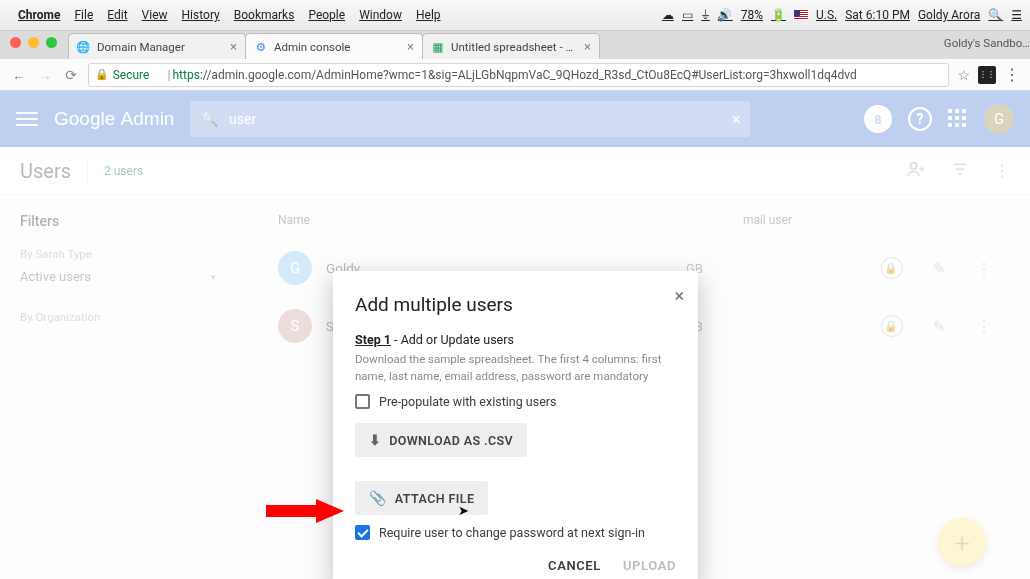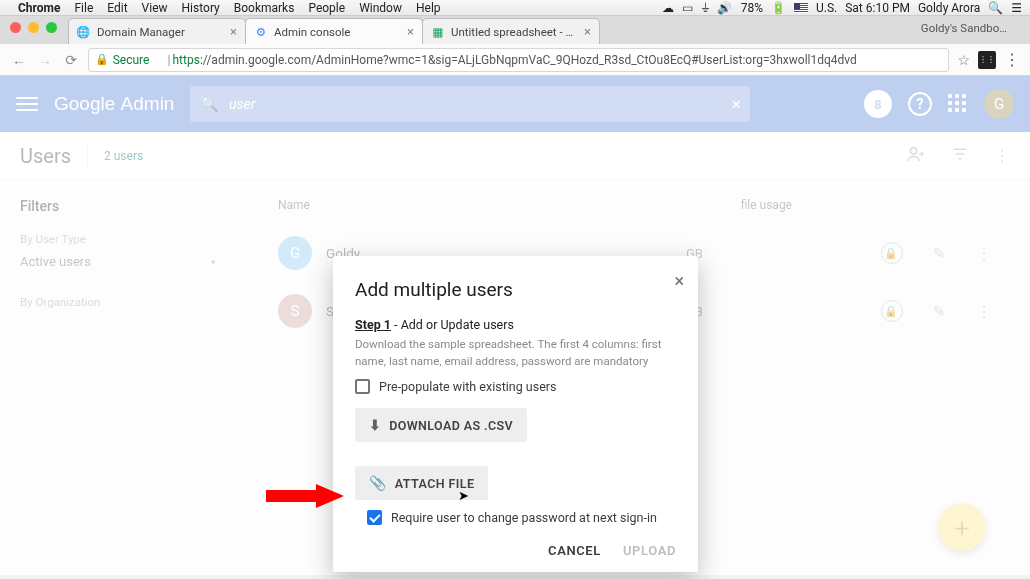--- a/index.html
+++ b/index.html
@@ -1,36 +1,36 @@
 <!DOCTYPE html>
 <html><head>
 <meta charset="utf-8">
 <style>
   * { box-sizing: border-box; }
   html, body { margin:0; padding:0; font-family: Roboto, "Helvetica Neue", Arial, sans-serif; background:#f3f3f3; width:1030px; height:579px; overflow:hidden; }
   
-  .mac-menu { height:16px; background:linear-gradient(#f8f8f8,#eaeaea); display:flex; align-items:center; font-size:12px; padding:0 8px; color:#222; border-bottom:1px solid #ccc;}
+  .mac-menu { height:31px; background:linear-gradient(#f8f8f8,#eaeaea); display:flex; align-items:center; font-size:12px; padding:0 8px; color:#222; border-bottom:1px solid #ccc;text-decoration:underline;}
   .mac-menu .apple { font-size:13px; margin-right:10px;}
   .mac-menu .item { margin-right:14px;}
   .mac-menu .bold { font-weight:700;}
   .mac-menu .right { margin-left:auto; display:flex; align-items:center; gap:8px;}
   .mac-menu .right .ic { font-size:12px;}
   .mac-menu .flag { width:14px; height:10px; background:linear-gradient(180deg,#b22234 0 10%,#fff 10% 20%,#b22234 20% 30%,#fff 30% 40%,#b22234 40% 50%,#fff 50% 60%,#b22234 60% 70%,#fff 70% 80%,#b22234 80% 90%,#fff 90% 100%); position:relative; display:inline-block;}
   .mac-menu .flag::before{content:"";position:absolute;left:0;top:0;width:6px;height:6px;background:#3c3b6e;}
   
   .tab-strip { height:28px; background:#dcdcdc; display:flex; align-items:flex-end; padding-left:68px; position:relative;}
   .traffic { position:absolute; left:10px; top:6px; display:flex; gap:7px;}
   .traffic span{width:11px;height:11px;border-radius:50%;display:block;}
   .traffic .r{background:#ff5f57;} .traffic .y{background:#febc2e;} .traffic .g{background:#28c840;}
   .tab { height:26px; background:#f1f1f1; border:1px solid #bcbcbc; border-bottom:none; border-radius:5px 5px 0 0; display:flex; align-items:center; padding:0 8px; font-size:11.5px; color:#444; width:178px; margin-right:-1px; gap:6px; position:relative;}
   .tab.active{background:#fbfbfb; z-index:2;}
   .tab .fav{width:14px;height:14px;display:flex;align-items:center;justify-content:center;}
   .tab .title{flex:1; overflow:hidden; white-space:nowrap; text-overflow:ellipsis;}
   .tab .x{color:#888;font-size:13px;}
-  .tab-strip .right-label{position:absolute;right:23px;top:5px;font-size:11.5px;color:#555;}
+  .tab-strip .right-label{position:absolute;right:0;top:5px;font-size:11.5px;color:#555;}
   
   .omni { height:32px; background:#fbfbfb; border-bottom:1px solid #d7d7d7; display:flex; align-items:center; padding:0 10px; gap:8px; font-size:12.5px; color:#555;}
   .omni .iconbtn{color:#888;font-size:14px;width:18px;text-align:center;}
   .omni .url-box{flex:1;display:flex;align-items:center;border:1px solid #d7d7d7;border-radius:3px;padding:2px 6px;background:#fff;height:24px;}
   .omni .lock{color:#0b8043;font-size:11px;margin-right:4px;}
   .omni .secure{color:#0b8043;font-size:12px;margin-right:16px;}
   .omni .sep{color:#999;margin:0 2px;}
   .omni .url{color:#555;font-size:12px; white-space:nowrap; overflow:hidden;}
   .omni .https{color:#0b8043;}
   .omni .star{color:#777;font-size:14px;}
@@ -39,21 +39,21 @@
   
   .app { position:relative; }
   .overlay{position:absolute;inset:0;background:rgba(255,255,255,0.6);}
   .header{height:56px;background:#5e87da;display:flex;align-items:center;padding:0 16px;gap:16px;}
   .burger{width:22px;height:22px;display:flex;flex-direction:column;justify-content:center;gap:4px;}
   .burger span{height:2px;background:#fff;border-radius:1px;}
   .brand{color:#fff;font-size:19px;font-family:"Product Sans",Arial,sans-serif;}
   .brand .thin{font-weight:300;}
   .search{flex:0 0 560px;height:36px;background:#90abe4;border-radius:3px;display:flex;align-items:center;padding:0 10px;gap:10px;color:#fff;}
   .search .si{font-size:15px;}
-  .search .val{flex:1;color:#fff;font-size:14px;font-style:italic;}
+  .search .val{flex:1;color:#fff;font-size:14px;}
   .search .cx{font-size:16px;}
   .header .spacer{flex:1;}
   .header .circ{width:28px;height:28px;border-radius:50%;background:#fff;color:#90abe4;display:flex;align-items:center;justify-content:center;font-size:13px;font-weight:700;}
   .header .help{width:24px;height:24px;border:2px solid #fff;border-radius:50%;color:#fff;display:flex;align-items:center;justify-content:center;font-size:14px;font-weight:700;}
   .header .apps{width:20px;height:20px;display:grid;grid-template-columns:repeat(3,4px);grid-template-rows:repeat(3,4px);gap:3px;}
   .header .apps span{background:#fff;border-radius:1px;}
   .header .avatar{width:30px;height:30px;border-radius:50%;background:#a4915e;color:#fff;display:flex;align-items:center;justify-content:center;font-size:15px;}
   
   .subhead{height:48px;background:#fff;display:flex;align-items:center;padding:0 20px;border-bottom:1px solid #ecedee;}
   .subhead h1{font-size:20px;font-weight:400;color:#4a4f57;margin:0;}
@@ -216,32 +216,32 @@
       <svg width="16" height="14" viewBox="0 0 20 16">
           <path d="M2 2h16M5 8h10M8 14h4" stroke="#a9b0b7" stroke-width="2"></path>
         </svg>
     </span>
     <span class="ic">⋮</span>
   </div>
 
   <div class="body">
     <div class="side">
       <h3>Filters</h3>
-      <div class="lbl">By User Type</div>
+      <div class="lbl">By Sarah Type</div>
       <div class="sel">
         <span>Active users</span>
         <span class="tri">▾</span>
       </div>
       <div class="lbl">By Organization</div>
     </div>
 
     <div class="main">
       <div class="thead">
         <span class="c1">Name</span>
-        <span style="margin-left:auto">file usage</span>
+        <span style="margin-left:auto">mail user</span>
         <span style="width:200px"></span>
       </div>
       <div class="row">
         <div class="av" style="background:#8fcaf2">G</div>
         <div class="nm">Goldy</div>
         <div class="em">GB</div>
         <div class="acts">
           <span class="lock">🔒</span>
           <span>✎</span>
           <span>⋮</span>
@@ -275,21 +275,21 @@
     </div>
     <div class="btn">
       <span class="bi">⬇</span>
       <span>DOWNLOAD AS .CSV</span>
     </div>
     <div style="height:10px"></div>
     <div class="btn" style="margin-bottom:6px;">
       <span class="bi">📎</span>
       <span>ATTACH FILE</span>
     </div>
-    <div class="chkrow" style="margin:4px 0 0 12px">
+    <div class="chkrow" style="margin:4px 0 0 0">
       <span class="chkbox checked"></span>
       <span>Require user to change password at next sign-in</span>
     </div>
     <div class="actions">
       <span class="ab cancel">CANCEL</span>
       <span class="ab upload">UPLOAD</span>
     </div>
   </div>
 
   <svg class="arrow" width="80" height="30">

